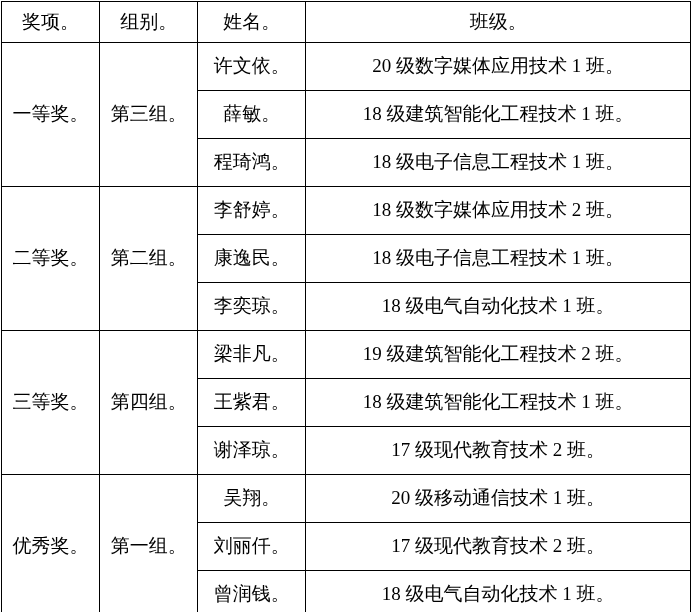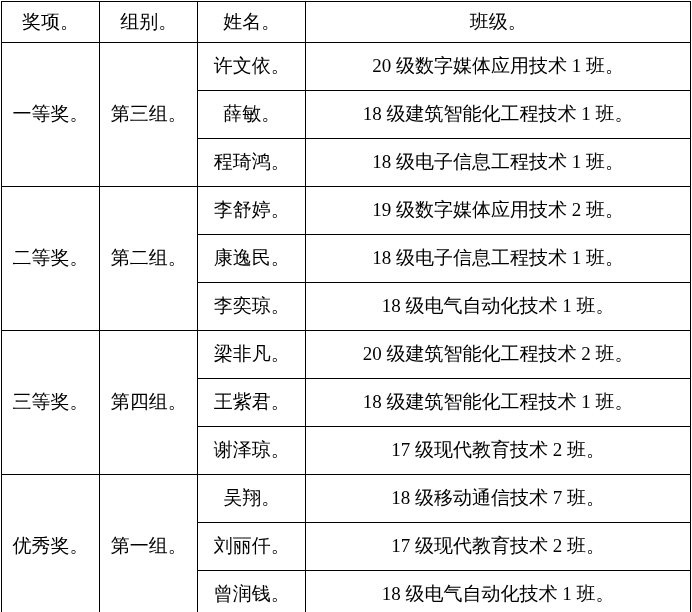--- a/index.html
+++ b/index.html
@@ -114,21 +114,21 @@
         <td rowspan="3">
             <span class="cell-inner">二等奖。</span>
           </td>
         <td rowspan="3">
             <span class="cell-inner">第二组。</span>
           </td>
         <td>
             <span class="cell-inner">李舒婷。</span>
           </td>
         <td>
-            <span class="cell-inner">19 级数字媒体应用技术 2 班。</span>
+            <span class="cell-inner">18 级数字媒体应用技术 2 班。</span>
           </td>
       </tr>
       <tr>
         <td>
             <span class="cell-inner">康逸民。</span>
           </td>
         <td>
             <span class="cell-inner">18 级电子信息工程技术 1 班。</span>
           </td>
       </tr>
@@ -145,21 +145,21 @@
         <td rowspan="3">
             <span class="cell-inner">三等奖。</span>
           </td>
         <td rowspan="3">
             <span class="cell-inner">第四组。</span>
           </td>
         <td>
             <span class="cell-inner">梁非凡。</span>
           </td>
         <td>
-            <span class="cell-inner">20 级建筑智能化工程技术 2 班。</span>
+            <span class="cell-inner">19 级建筑智能化工程技术 2 班。</span>
           </td>
       </tr>
       <tr>
         <td>
             <span class="cell-inner">王紫君。</span>
           </td>
         <td>
             <span class="cell-inner">18 级建筑智能化工程技术 1 班。</span>
           </td>
       </tr>
@@ -176,21 +176,21 @@
         <td rowspan="3">
             <span class="cell-inner">优秀奖。</span>
           </td>
         <td rowspan="3">
             <span class="cell-inner">第一组。</span>
           </td>
         <td>
             <span class="cell-inner">吴翔。</span>
           </td>
         <td>
-            <span class="cell-inner">18 级移动通信技术 7 班。</span>
+            <span class="cell-inner">20 级移动通信技术 1 班。</span>
           </td>
       </tr>
       <tr>
         <td>
             <span class="cell-inner">刘丽仟。</span>
           </td>
         <td>
             <span class="cell-inner">17 级现代教育技术 2 班。</span>
           </td>
       </tr>

